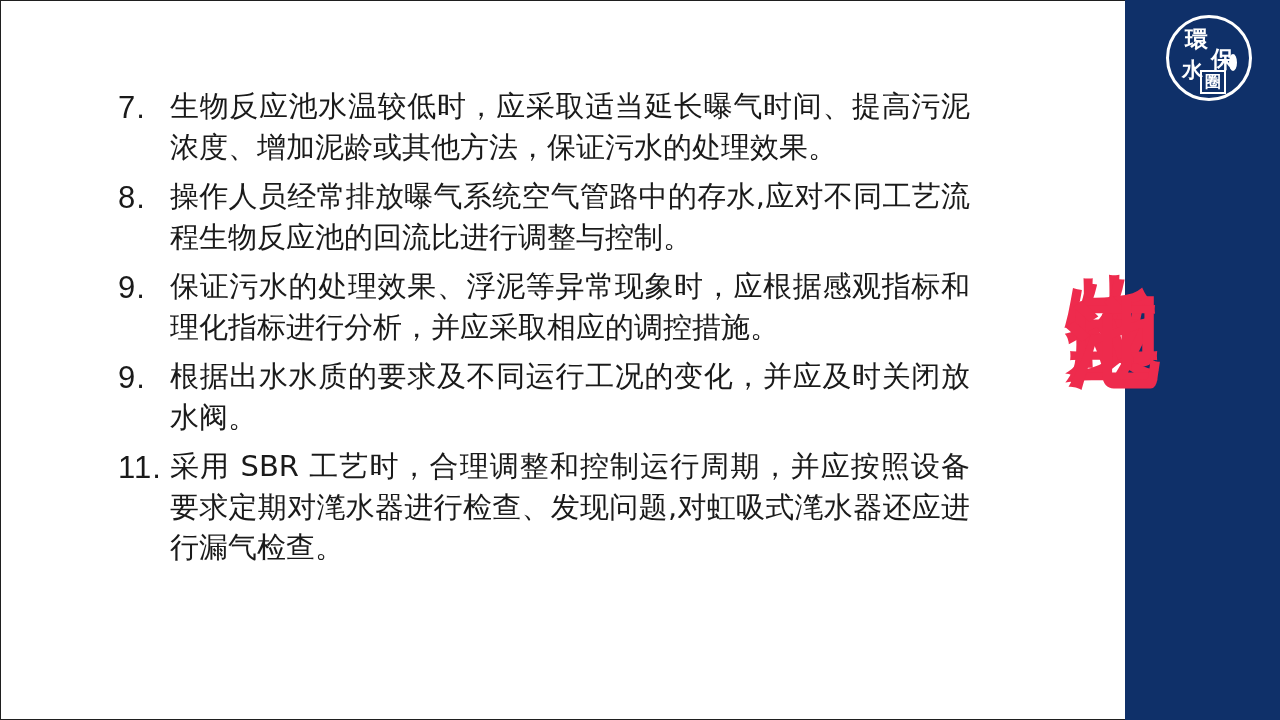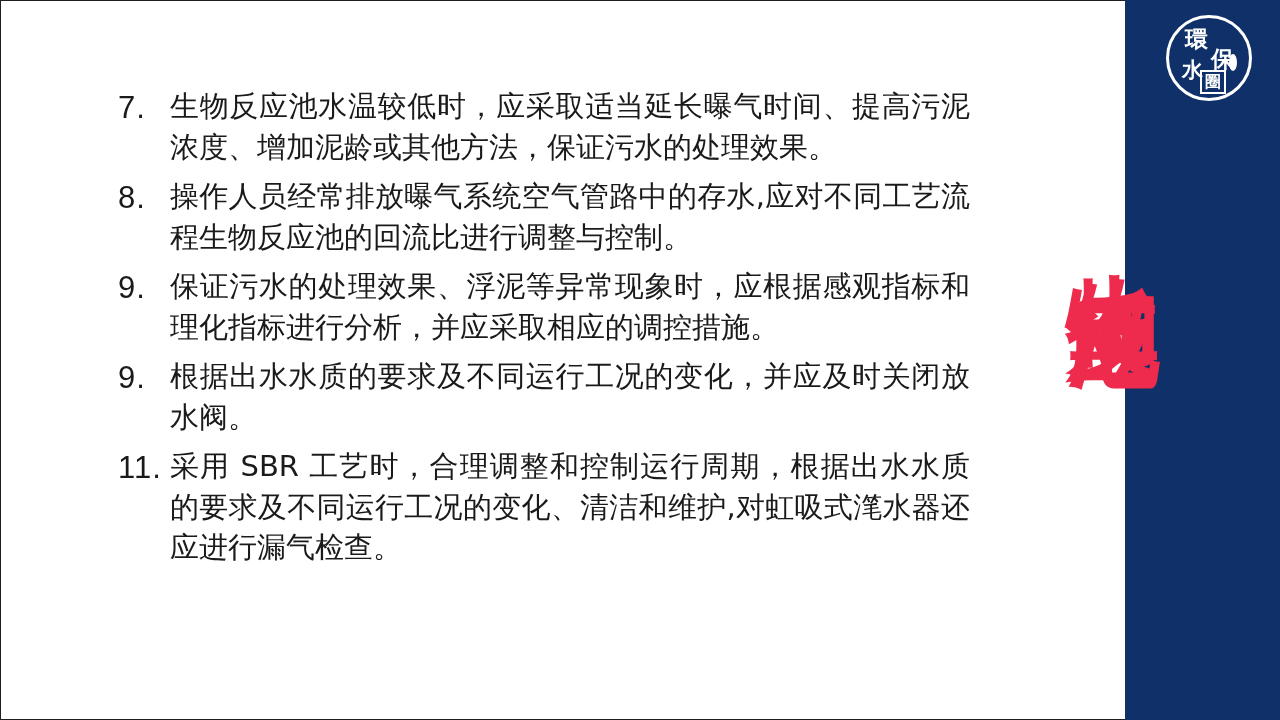--- a/index.html
+++ b/index.html
@@ -137,17 +137,17 @@
       </div>
 
       <div class="item">
         <span class="num">9.</span>
         <div class="txt">根据出水水质的要求及不同运行工况的变化，并应及时关闭放水阀。</div>
       </div>
 
 
       <div class="item">
         <span class="num">11.</span>
-        <div class="txt">采用 SBR 工艺时，合理调整和控制运行周期，根据出水水质的要求及不同运行工况的变化、清洁和维护,对虹吸式滗水器还应进行漏气检查。</div>
+        <div class="txt">采用 SBR 工艺时，合理调整和控制运行周期，并应按照设备要求定期对滗水器进行检查、发现问题,对虹吸式滗水器还应进行漏气检查。</div>
       </div>
     </div>
 
 </div>
 
 </body></html>

